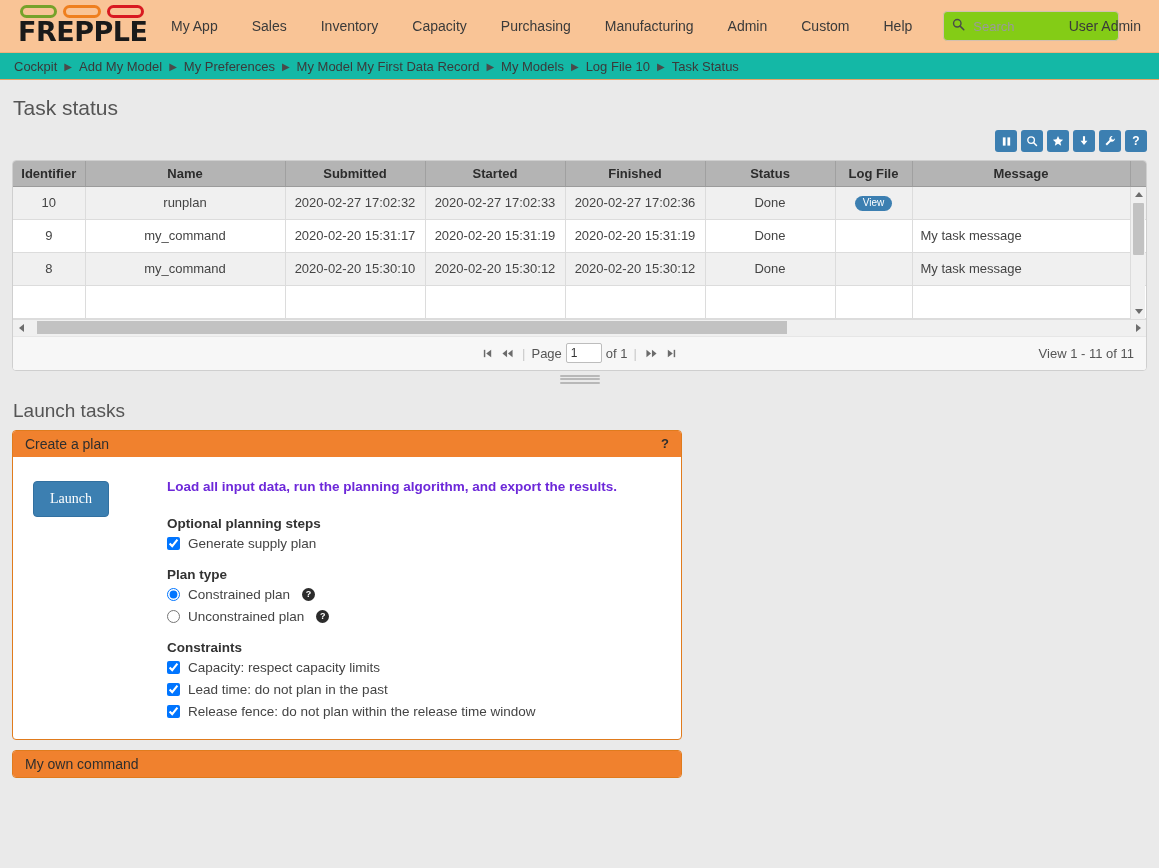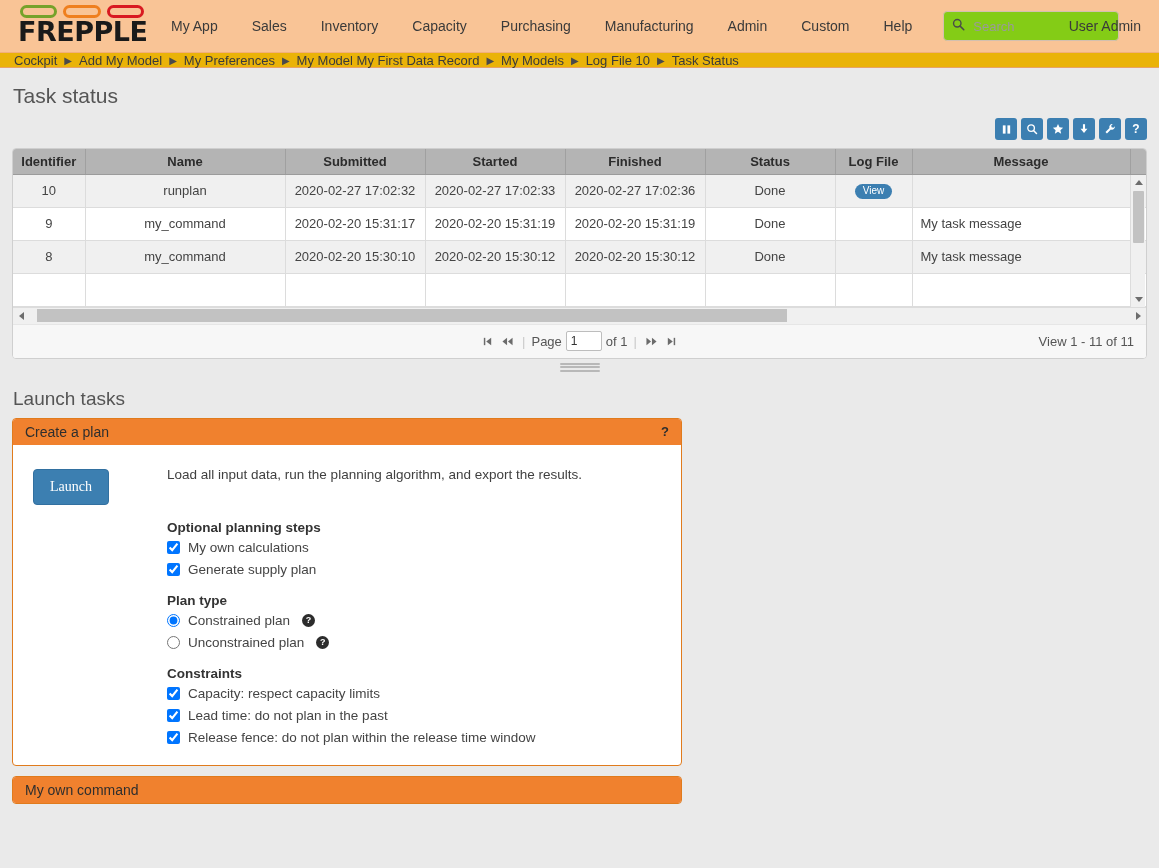--- a/index.html
+++ b/index.html
@@ -61,22 +61,22 @@
     font-size: 13px; color: #333; background: transparent;
   }
   .search-box input::placeholder { color: #9a9a9a; }
   .nav-user {
     position: absolute; right: 18px; top: 50%; transform: translateY(-50%);
     font-size: 14px; color: #3a3a3a;
   }
 
   
   .crumbbar {
-    height: 16px;
-    background: #eab308;
+    height: 28px;
+    background: #14b8a6;
     border-top: 1px solid #f2b07b;
     border-bottom: 1px solid #e8a265;
     display: flex; align-items: center;
     padding: 0 14px;
     font-size: 13px;
   }
   .crumb { color: #3a3a3a; text-decoration: none; }
   .crumb-sep { color: #4a4a4a; margin: 0 7px; font-size: 10px; }
 
   
@@ -220,21 +220,21 @@
   .panel-help { font-weight: bold; font-size: 13px; cursor: pointer; }
   .panel-body { padding: 22px 20px 20px 20px; display: flex; }
   .launch-col { width: 100px; flex: 0 0 auto; padding-top: 2px;}
   .btn-launch {
     background: #3c7fb1; color: #fff;
     border: 1px solid #3270a0; border-radius: 4px;
     font-size: 14px; font-family: Liberation Serif, serif;
     padding: 9px 16px; cursor: pointer;
   }
   .form-col { flex: 1; padding-left: 34px; }
-  .desc { font-size: 13.5px; color: #404040; margin-bottom: 38px; }
+  .desc { font-size: 13.5px; color: #6d28d9; margin-bottom: 22px; font-weight: bold; }
   .group-label { font-weight: bold; font-size: 13.5px; color: #333; margin-bottom: 5px; }
   .group { margin-bottom: 16px; }
   .opt { display: flex; align-items: center; gap: 8px; margin-bottom: 7px; font-size: 13.5px; color: #444; }
   .opt:last-child { margin-bottom: 0; }
   input[type=checkbox], input[type=radio] { margin: 0; }
   .qmark {
     display: inline-flex; align-items:center; justify-content:center;
     width: 13px; height: 13px; border-radius: 50%;
     background: #2c2c2c; color: #fff;
     font-size: 9px; font-weight: bold; margin-left: 4px;
@@ -484,24 +484,20 @@
       <div class="launch-col">
         <button class="btn-launch">Launch</button>
       </div>
       <div class="form-col">
         <div class="desc">Load all input data, run the planning algorithm, and export the results.</div>
 
         <div class="group">
           <div class="group-label">Optional planning steps</div>
           <label class="opt">
             <input type="checkbox" checked="" style="">
-            <span>My own calculations</span>
-          </label>
-          <label class="opt">
-            <input type="checkbox" checked="" style="">
             <span>Generate supply plan</span>
           </label>
         </div>
 
         <div class="group">
           <div class="group-label">Plan type</div>
           <label class="opt">
             <input type="radio" name="plantype" checked="" style="">
             <span>Constrained plan</span>
             <span class="qmark">?</span>

